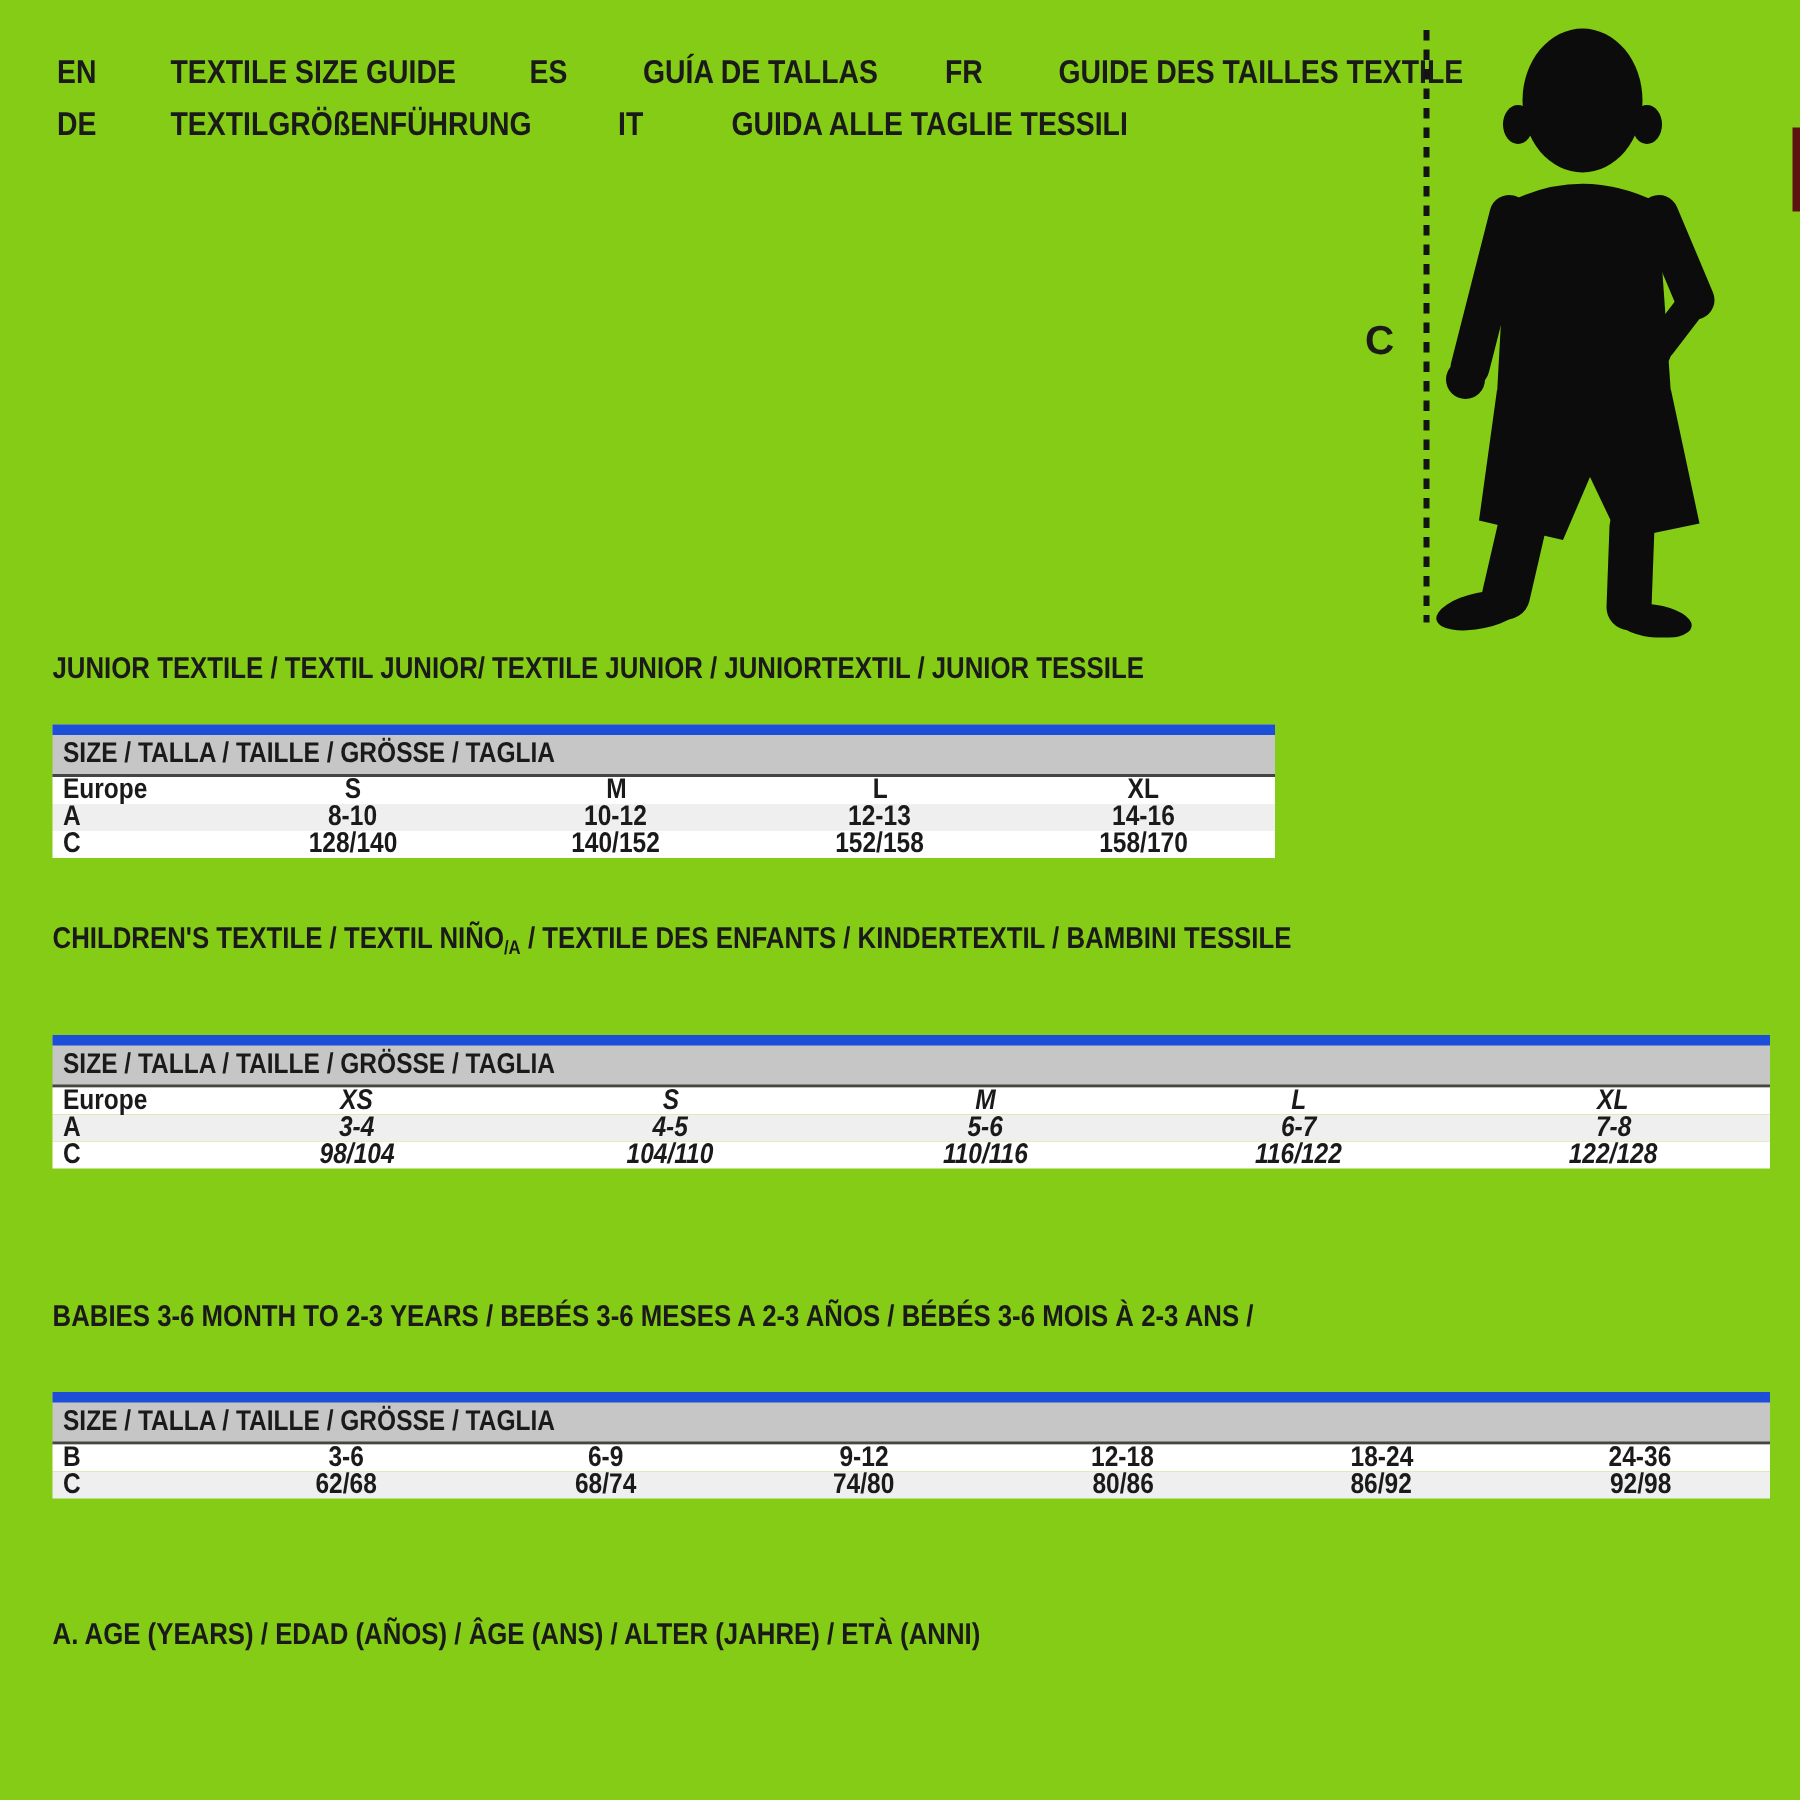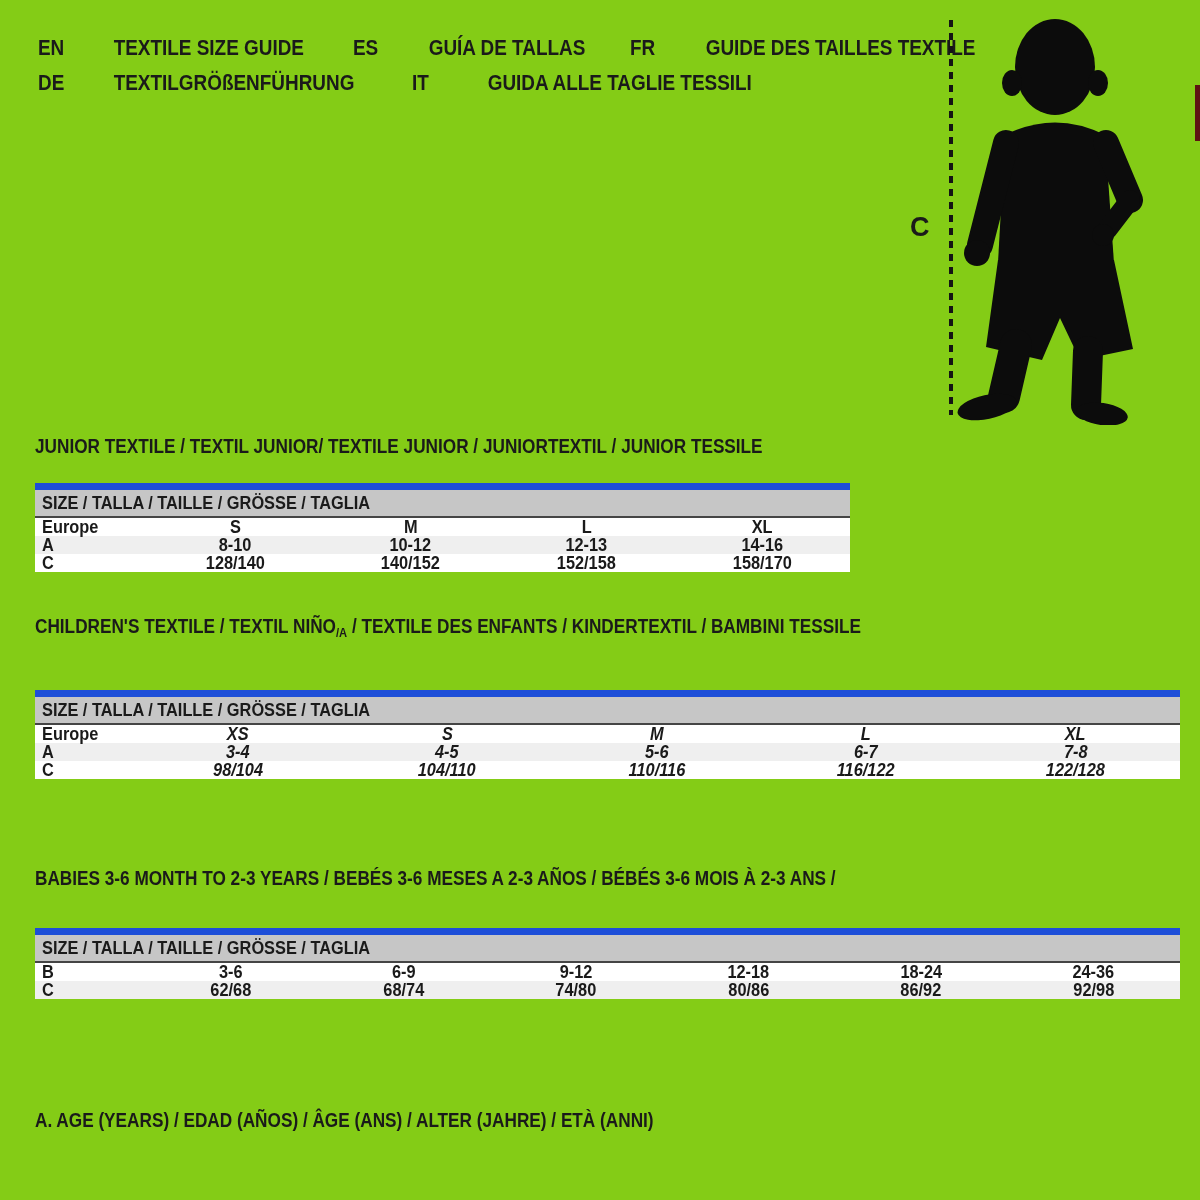--- a/index.html
+++ b/index.html
@@ -64,21 +64,21 @@
   .trow .cc { text-align: center; }
   .junior .c0   { width: 13%; }
   .junior .cc   { width: 21.75%; }
   .children .c0 { width: 8%; }
   .children .cc { width: 18.4%; font-style: italic; }
   .babies .c0   { width: 9%; }
   .babies .cc   { width: 15.1666%; }
 
   
   .footnotes {
-    position: absolute; left: 35px; top: 1104px;
+    position: absolute; left: 35px; top: 1074px;
     font-weight: bold; font-size: 20px; line-height: 33px;
   }
 </style>
 </head>
 <body>
 
 <div class="page">
 
   <div class="lang-block">
     <div class="lang-row cond"><span class="code">EN</span><span>TEXTILE SIZE GUIDE</span></div>

